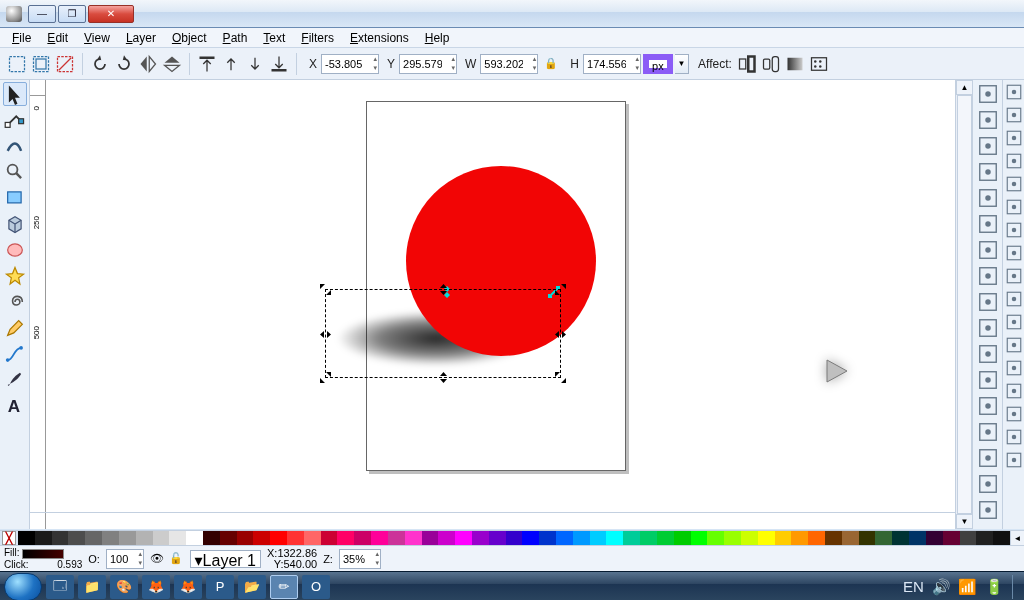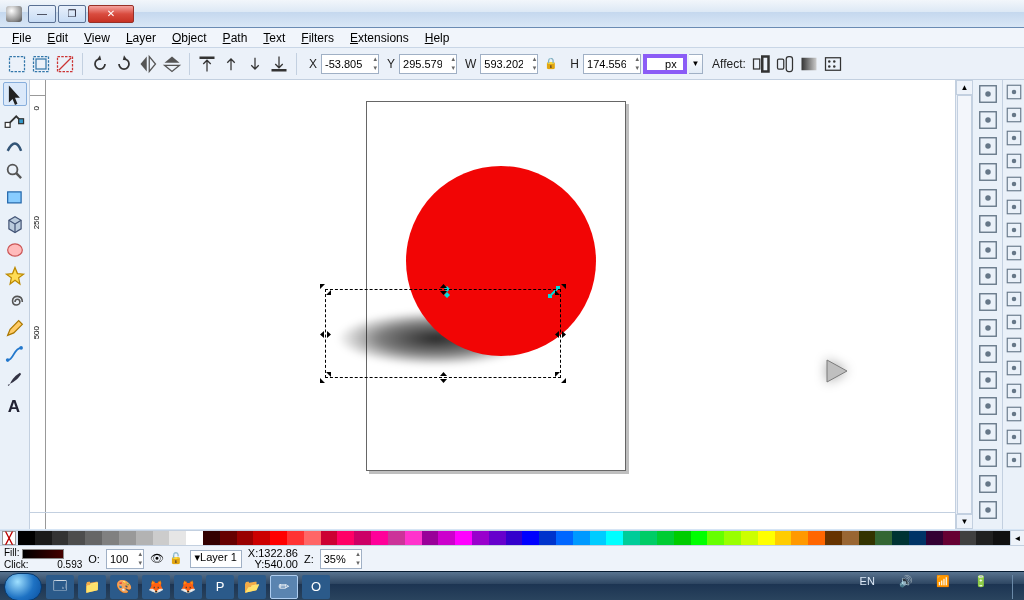--- a/index.html
+++ b/index.html
@@ -31,21 +31,21 @@
   display:flex; align-items:center; padding: 0 6px; gap: 2px; }
 .tbtn { width: 22px; height: 22px; border: 1px solid transparent; border-radius:2px;
   display:flex; align-items:center; justify-content:center; font-size:13px; color:#333; }
 .sep { width:1px; height:22px; background:#c3d0e0; margin:0 4px; }
 .fld-lbl { font-size:12px; color:#222; margin: 0 2px 0 6px; }
 .num-in { width: 58px; height: 20px; border:1px solid #a0b0c5; font-size:11px; padding:0 14px 0 3px;
   background:#fff; position:relative; }
 .spin-wrap { position:relative; display:inline-block; }
 .spin-wrap::after { content:"▴\A▾"; white-space:pre; position:absolute; right:2px; top:0; font-size:7px; line-height:9px; color:#666; }
 .lock { width:16px; height:16px; margin:0 3px; display:flex;align-items:center;justify-content:center;font-size:11px;color:#555;}
-.unit-combo { width:42px; height:20px; border:4px solid #8b5cf6; font-size:11px; background:#fff; padding:0 18px;}
+.unit-combo { width:30px; height:20px; border:6px solid #8b5cf6; font-size:11px; background:#fff; padding:0 3px;}
 .combo-arr { width:14px; height:20px; border:1px solid #a0b0c5; border-left:none; background:linear-gradient(#fff,#e3ecf6);
   font-size:8px; display:flex;align-items:center;justify-content:center;}
 
 
 .body { display:flex; height: calc(600px - 28px - 20px - 32px - 15px - 26px - 30px); }
 .ltb, .rtb { width:30px; background:#eaf1f9; border-right:1px solid #c3d0e0;
   display:flex; flex-direction:column; align-items:center; padding:2px 0; gap:2px; }
 .rtb { border-left:1px solid #c3d0e0; border-right:none; }
 .ltb .tbtn, .rtb .tbtn { width:24px; height:24px; }
 .ltb .tbtn.active { background:#dbe9fa; border:1px solid #87aedc; }
@@ -101,33 +101,33 @@
 .palette { flex:1; display:flex; }
 .swatch { flex:1; }
 .pal-arr { width:14px; background:#eef3fa; border-left:1px solid #c3d0e0;font-size:8px;
   display:flex;align-items:center;justify-content:center;}
 
 
 .status { height:26px; background:#eef3fa; border-top:1px solid #c3d0e0;
   display:flex; align-items:center; font-size:11px; padding:0 4px; gap:6px; }
 .fill-stroke { display:flex; flex-direction:column; font-size:10px; line-height:11px; }
 .fill-sw { display:inline-block; width:42px; height:10px; vertical-align:middle; border:1px solid #888; }
-.layercombo { height:18px; border:1px solid #a0b0c5; background:#fff; font-size:11px; padding:0 4px; }
+.layercombo { height:18px; border:1px solid #a0b0c5; background:#fff; font-size:16px; padding:0 4px; }
 .statustext { flex:1; color:#222; white-space:nowrap; overflow:hidden; }
 .coords { font-family: monospace; font-size:11px; text-align:right; line-height:11px;}
 
 
 .taskbar { height:30px; background:linear-gradient(#58738f, #2f4763 40%, #1c3452 41%, #2b455f);
   display:flex; align-items:center; padding:0 4px; gap:4px; border-top:1px solid #061b31;}
 .start { width:38px; height:28px; border-radius:14px;
   background:radial-gradient(circle at 35% 30%, #9fe0ff, #1e72c3 55%, #0a4f9e);
   border:1px solid #083a6e; }
 .tb-icon { width:28px; height:24px; border-radius:2px;
   display:flex;align-items:center;justify-content:center; font-size:13px; color:#fff; }
-.tray { margin-left:auto; display:flex; gap:24px; color:#dbe7f5; font-size:11px;}
+.tray { margin-left:auto; display:flex; align-items:center; gap:8px; color:#dbe7f5; font-size:15px;}
 
 svg { display:block; }
 </style>
 </head>
 <body>
 
 <div class="titlebar">
   <div class="icon"></div>
   <div class="win-btns">
     <div class="win-btn min">—</div>

